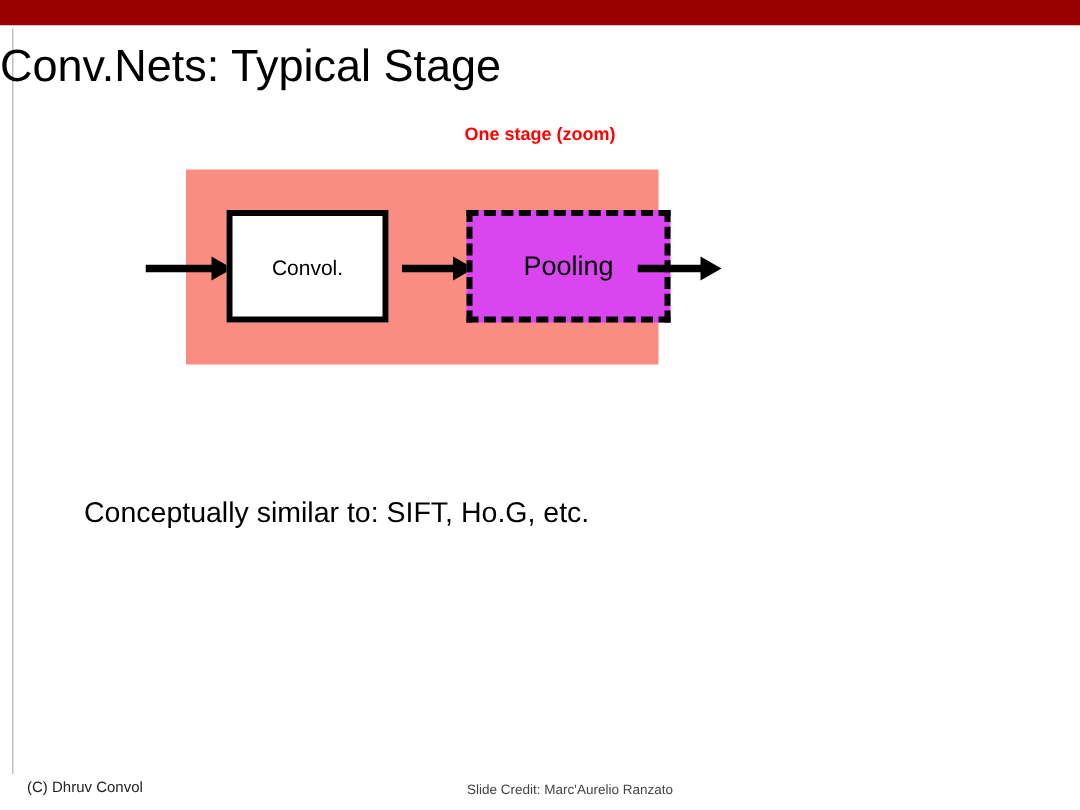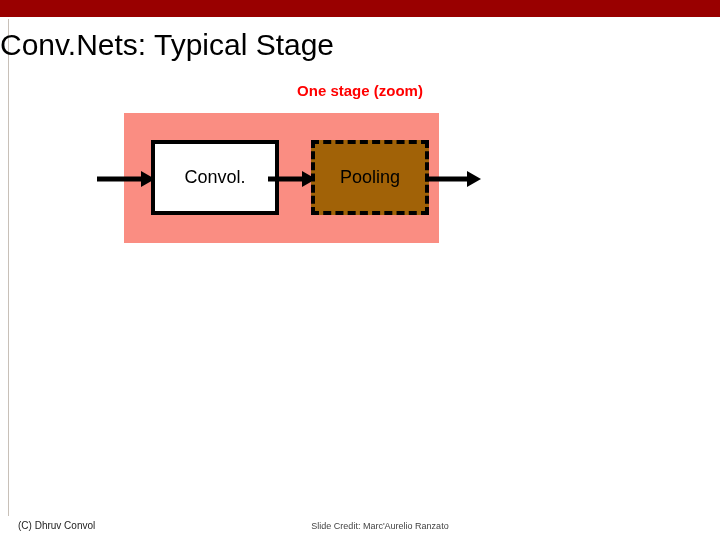--- a/index.html
+++ b/index.html
@@ -57,67 +57,67 @@
     font-family: "Liberation Sans", sans-serif;
     letter-spacing: 0px;
   }
   
   .subtitle {
     position: absolute;
     left: 0;
     top: 82px;
     width: 720px;
     text-align: center;
-    font-size: 15px;
+    font-size: 12px;
     color: #ff0000;
     font-weight: bold;
     font-family: "Liberation Sans", sans-serif;
   }
   
   .diagram-panel {
     position: absolute;
     left: 124px;
     top: 113px;
     width: 315px;
     height: 130px;
     background: #fa8d82;
   }
   
   .box-conv {
     position: absolute;
     left: 151px;
     top: 140px;
-    width: 128px;
+    width: 108px;
     height: 75px;
     border: 4px solid #000000;
     background: #ffffff;
+    box-sizing: border-box;
+    display: flex;
+    align-items: center;
+    justify-content: center;
+    font-size: 14px;
+    color: #000000;
+  }
+  
+  .box-pool {
+    position: absolute;
+    left: 311px;
+    top: 140px;
+    width: 136px;
+    height: 75px;
+    border: 4px dashed #000000;
+    background: #d946ef;
     box-sizing: border-box;
     display: flex;
     align-items: center;
     justify-content: center;
     font-size: 18px;
     color: #000000;
   }
   
-  .box-pool {
-    position: absolute;
-    left: 311px;
-    top: 140px;
-    width: 118px;
-    height: 75px;
-    border: 4px dashed #000000;
-    background: #a16207;
-    box-sizing: border-box;
-    display: flex;
-    align-items: center;
-    justify-content: center;
-    font-size: 18px;
-    color: #000000;
-  }
-  
   .arrow {
     position: absolute;
     height: 18px;
   }
   .arrow svg { display: block; }
 
   
   .body-text {
     position: absolute;
     left: 56px;
@@ -192,18 +192,19 @@
     <span>Pooling</span>
   </div>
 
   <div class="arrow" style="left:425px; top:170px; width:56px;">
     <svg width="56" height="18" viewBox="0 0 56 18">
       <line x1="0" y1="9" x2="44" y2="9" stroke="#000000" stroke-width="5"></line>
       <polygon points="42,1 56,9 42,17" fill="#000000"></polygon>
     </svg>
   </div>
 
+  <div class="body-text">Conceptually similar to: SIFT, Ho.G, etc.</div>
 
   <div class="footer-left">(C) Dhruv Convol</div>
   <div class="footer-center">Slide Credit: Marc'Aurelio Ranzato</div>
   <div class="footer-right">59</div>
 
 </div>
 
 </body></html>

